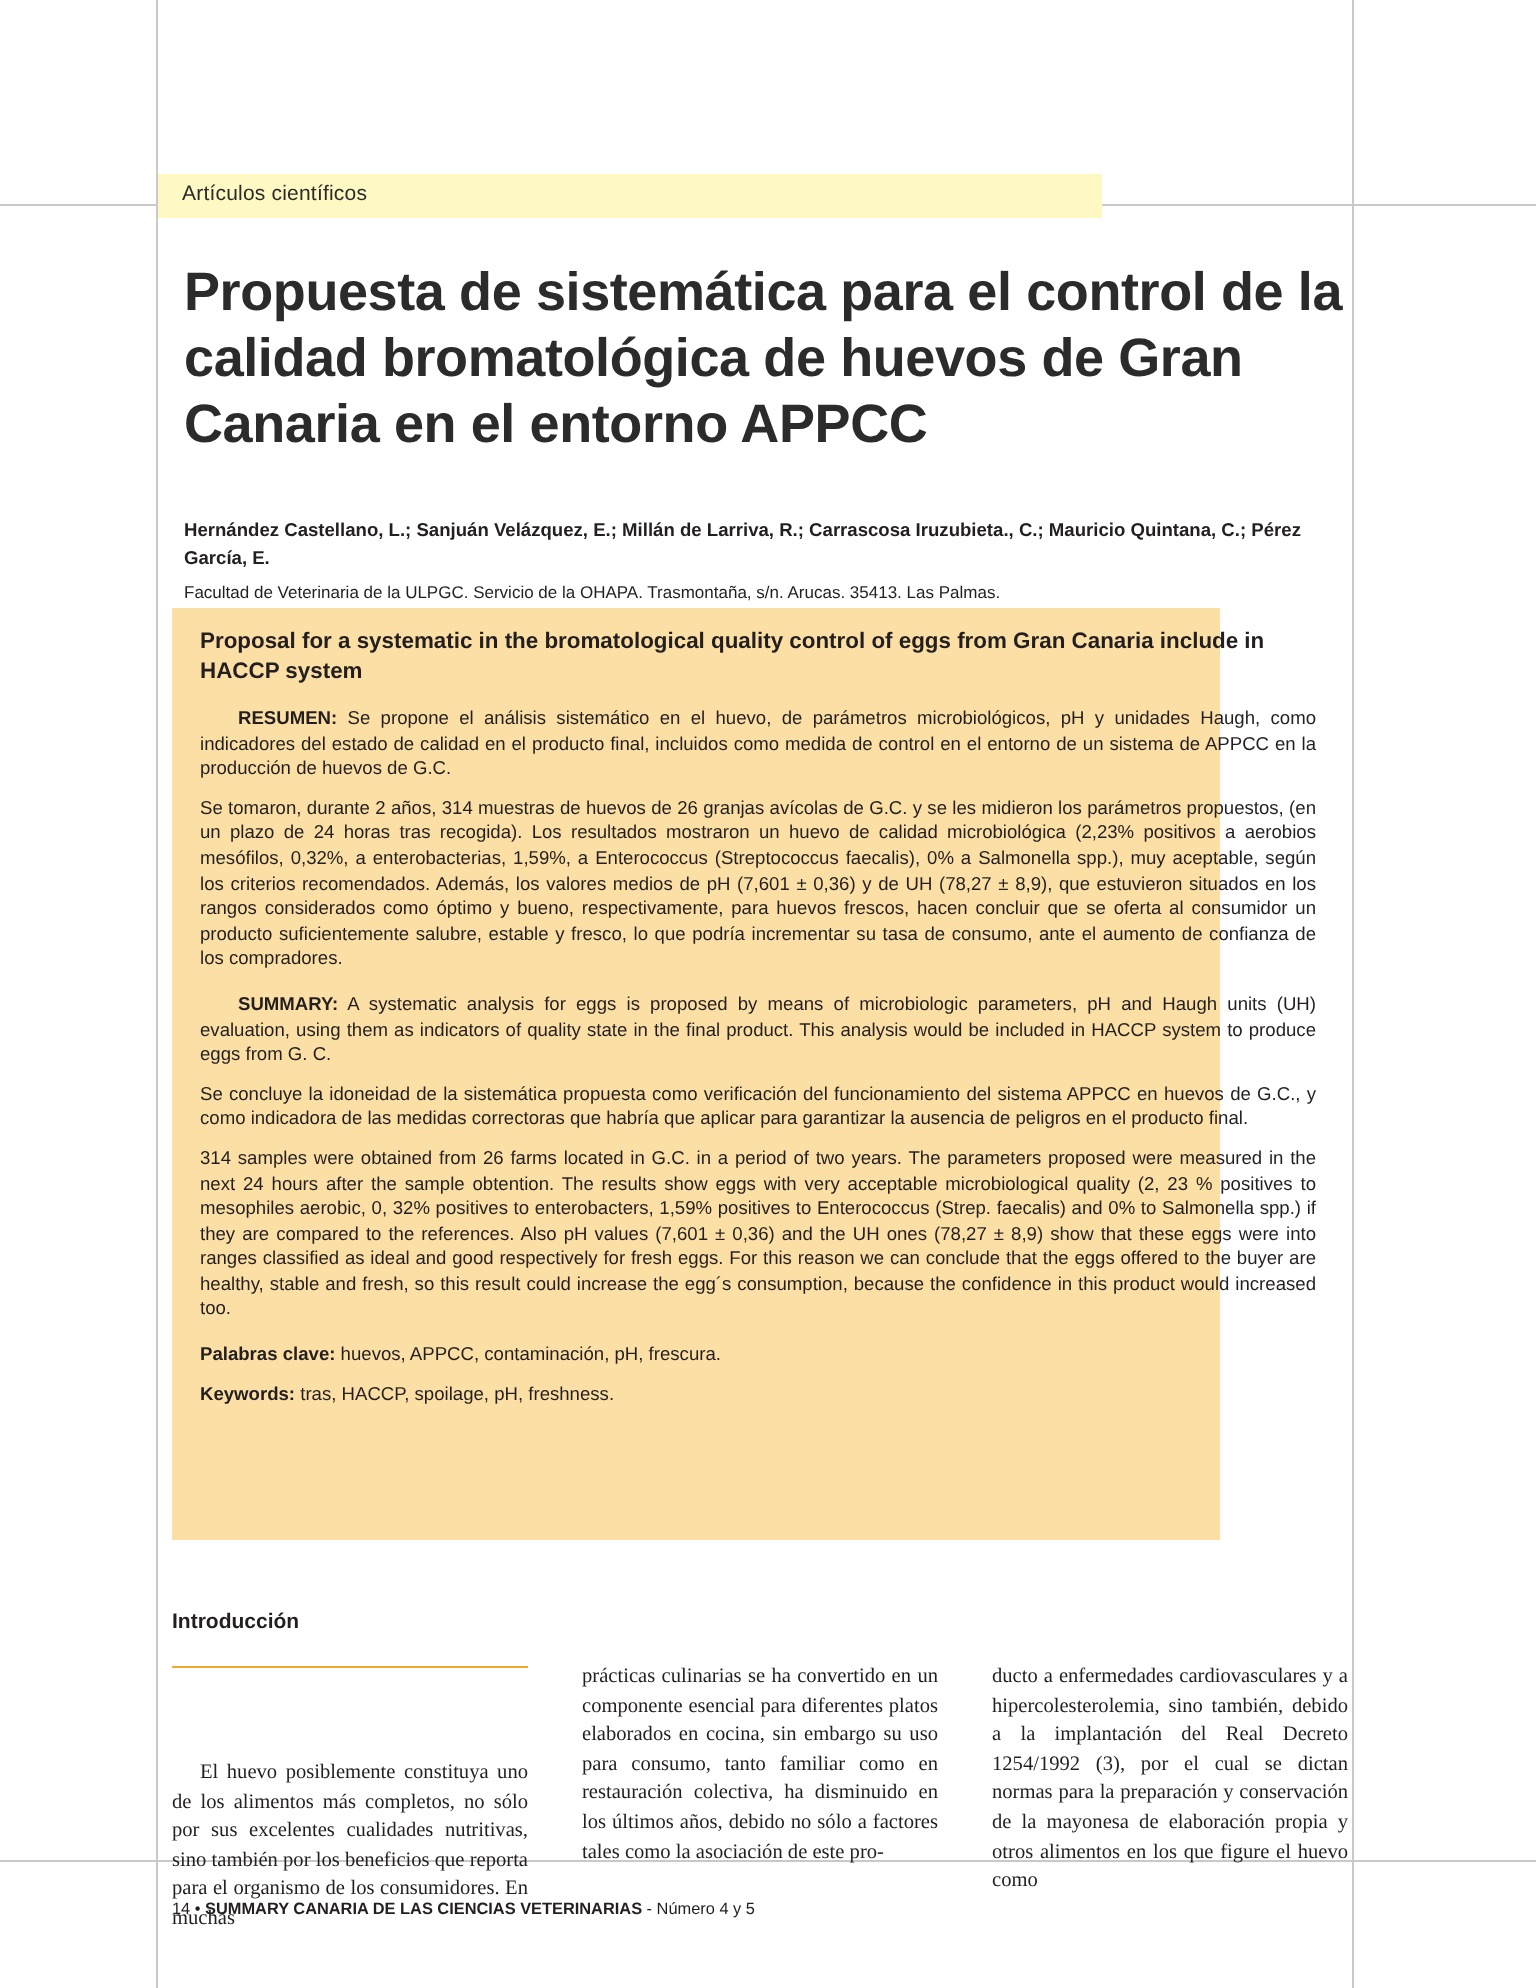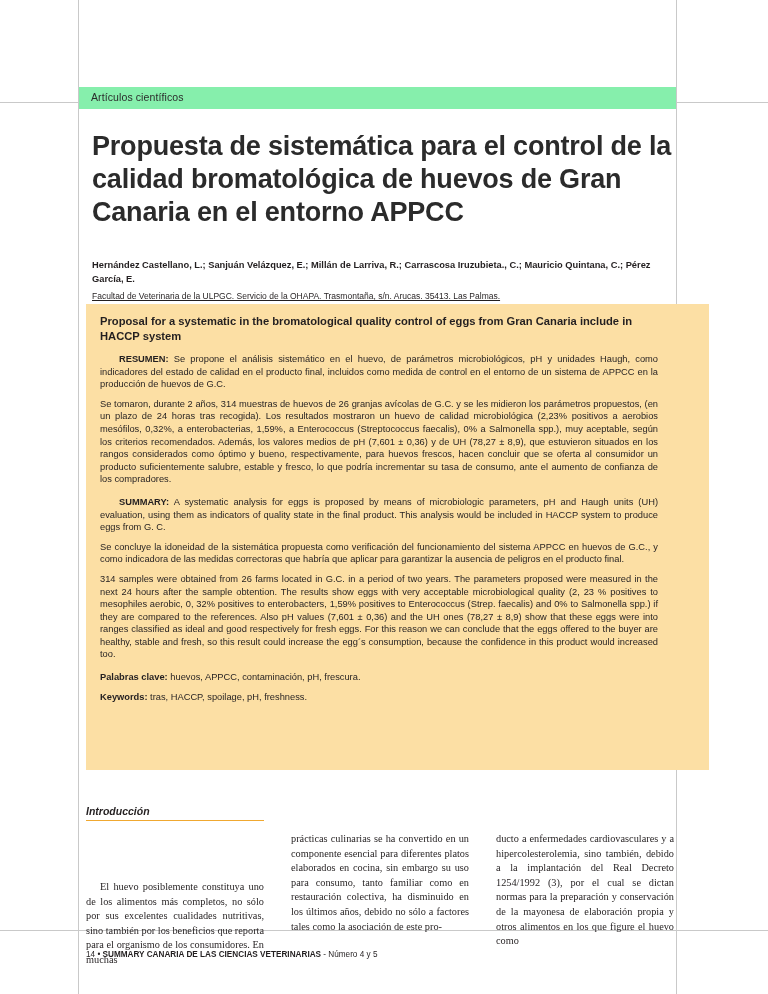--- a/index.html
+++ b/index.html
@@ -31,23 +31,23 @@
     left: 0; top: 0;
     width: 768px;
     height: 994px;
   }
 
   
   .section-tag {
     position: absolute;
     left: 79px;
     top: 87px;
-    width: 597px;
+    width: 472px;
     height: 22px;
-    background: #86efac;
+    background: #fef9c3;
     box-sizing: border-box;
     padding: 4px 0 0 12px;
     font-size: 10.5px;
     color: #2b2b2b;
     letter-spacing: 0.1px;
   }
 
   
   .title {
     position: absolute;
@@ -73,29 +73,28 @@
     color: #231f20;
   }
   .affiliation {
     position: absolute;
     left: 92px;
     top: 290px;
     width: 580px;
     font-size: 8.5px;
     line-height: 12px;
     color: #231f20;
-    text-decoration: underline;
   }
 
   
   .abstract-box {
     position: absolute;
     left: 86px;
     top: 304px;
-    width: 623px;
+    width: 524px;
     height: 466px;
     background: #fcdfa4;
   }
   .abstract-inner {
     padding: 10px 14px 10px 14px;
     box-sizing: border-box;
   }
   .abs-title {
     font-size: 11.2px;
     font-weight: bold;
@@ -127,23 +126,22 @@
 
   
   .intro-head {
     position: absolute;
     left: 86px;
     top: 805px;
     width: 178px;
     font-size: 10.5px;
     font-weight: bold;
     color: #231f20;
-    padding-bottom: 3px;
+    padding-bottom: 16px;
     border-bottom: 1.2px solid #f0a830;
-    font-style: italic;
   }
 
   
   .cols {
     position: absolute;
     left: 86px;
     top: 832px;
     width: 588px;
     height: 80px;
   }

